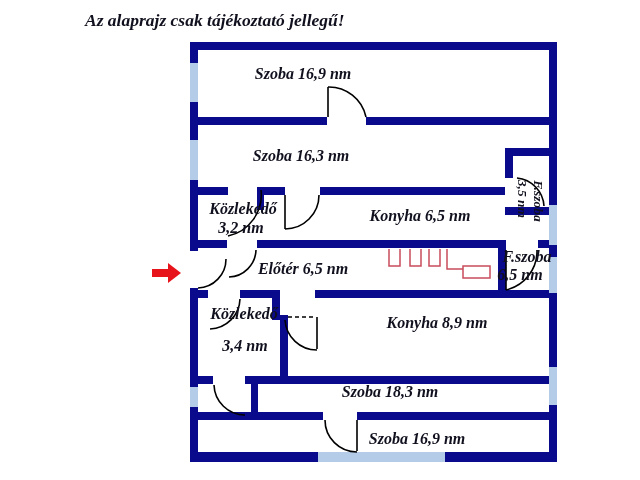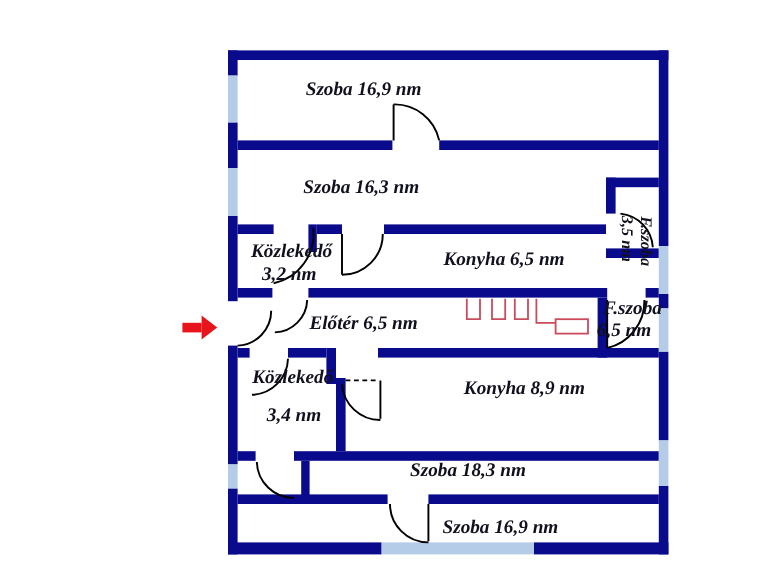--- a/index.html
+++ b/index.html
@@ -8,20 +8,21 @@
   .title{position:absolute;left:85px;top:10px;width:480px;
          font-size:17.5px;font-weight:bold;font-style:italic;color:#10101e;}
   svg text{font-family:"Liberation Serif",serif;font-weight:bold;font-style:italic;}
   .lbl{font-size:16px;}
   .lbl-sm{font-size:13.5px;}
 </style>
 </head>
 <body>
 
 <div class="stage">
+  <div class="title">Az alaprajz csak tájékoztató jellegű!</div>
 
   <svg width="640" height="480" viewBox="0 0 640 480">
 
     <g stroke="none" fill="#0a0a8c">
 
       <rect x="190" y="42" width="367" height="8"></rect>
       <rect x="190" y="452" width="128" height="10"></rect>
       <rect x="445" y="452" width="112" height="10"></rect>
 
       <rect x="190" y="42" width="8" height="21"></rect>

